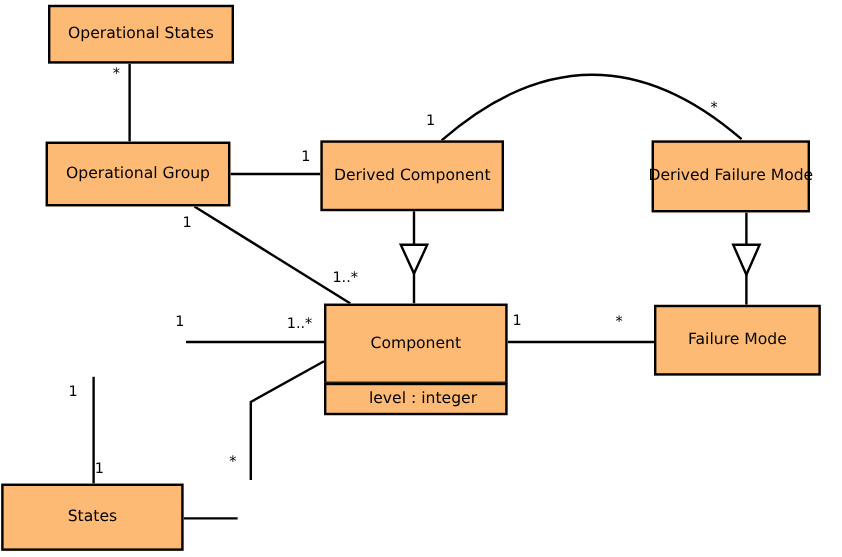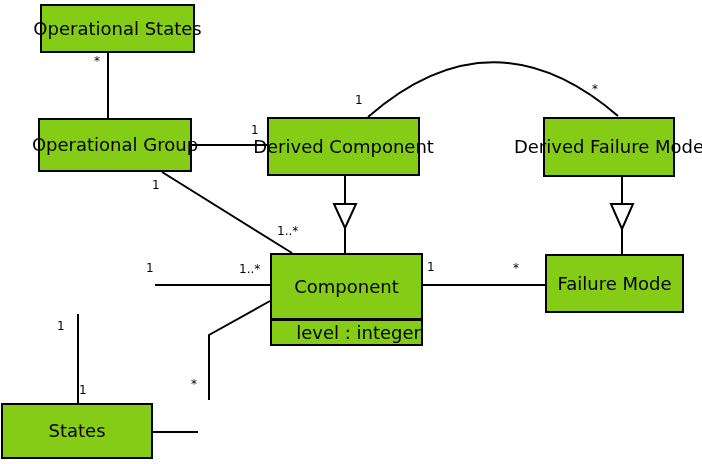--- a/index.html
+++ b/index.html
@@ -11,31 +11,31 @@
     color:#000000;
     overflow:hidden;
   }
   #connector-layer{position:absolute;left:0;top:0;z-index:1;}
   #connector-layer path{stroke:#000;stroke-width:2;fill:none;}
   #connector-layer polygon{stroke:#000;stroke-width:2;fill:#fff;}
   .uml-box{
     position:absolute;
     box-sizing:border-box;
     border:2px solid #000;
-    background:#84cc16;
+    background:#fdba74;
     display:flex;
     align-items:center;
     justify-content:center;
     z-index:2;
-    font-size:18px;
+    font-size:13px;
     line-height:1.2;
     white-space:nowrap;
   }
   .uml-box.attr-compartment{
-    justify-content:flex-end;
+    justify-content:center;
     padding-left:12px;
   }
   .mult{
     position:absolute;
     z-index:3;
     font-size:12px;
     line-height:14px;
     white-space:nowrap;
   }
 </style>

